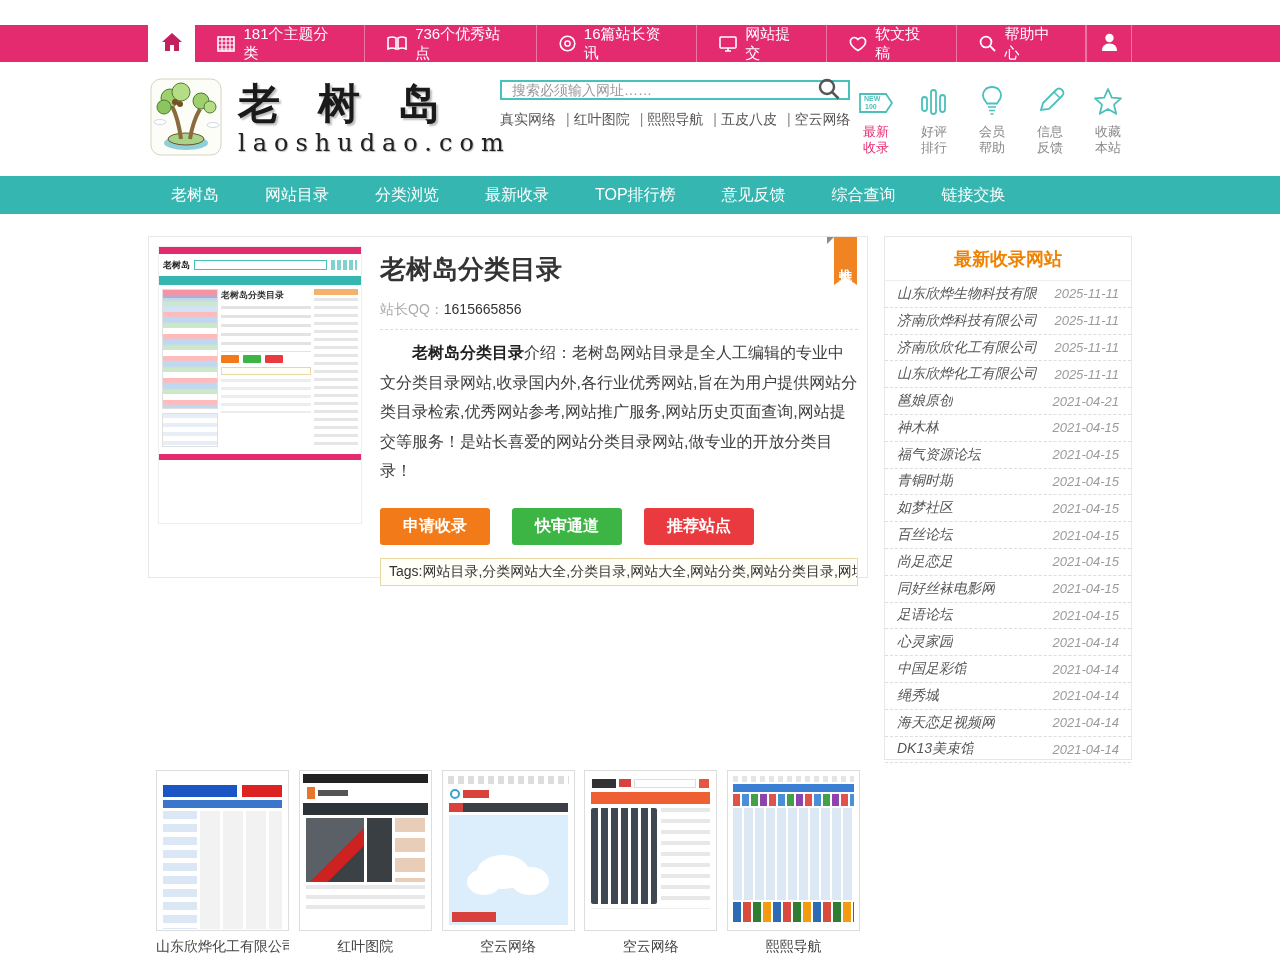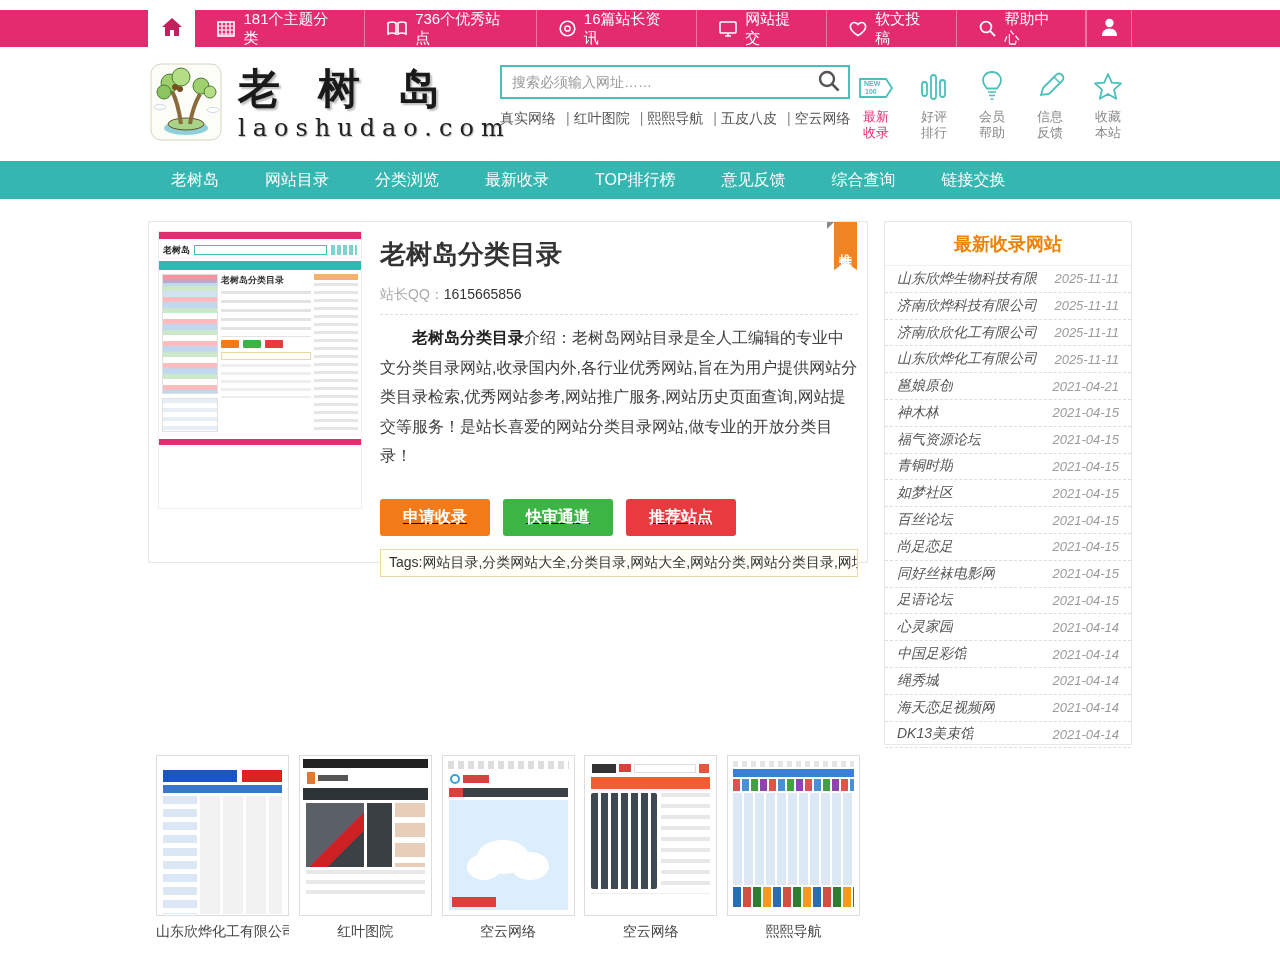--- a/index.html
+++ b/index.html
@@ -2,21 +2,21 @@
 <html><head>
 <meta charset="utf-8">
 <style>
   * { margin:0; padding:0; box-sizing:border-box; }
   html,body { width:1280px; height:960px; overflow:hidden; background:#fff;
     font-family:"Liberation Sans","DejaVu Sans",sans-serif; }
   a { text-decoration:none; color:inherit; cursor:pointer; }
   .container { width:984px; margin:0 auto; }
 
   
-  .topbar { margin-top:10px; background:#e42b70; height:37px; }
+  .topbar { margin-top:25px; background:#e42b70; height:37px; }
   .topbar-inner { display:flex; align-items:stretch; height:37px; }
   .home-tab { width:48px; background:#fff; display:flex; align-items:center; justify-content:center; }
   .tb-item { display:flex; align-items:center; gap:8px; padding:0 22px; color:#fff; font-size:15px;
     border-right:1px solid rgba(255,255,255,0.35); }
   .tb-item:first-of-type { border-left:1px solid rgba(255,255,255,0.35); }
   .tb-spacer { flex:1; }
   .tb-user { width:46px; display:flex; align-items:center; justify-content:center;
     border-left:1px solid rgba(255,255,255,0.35); border-right:1px solid rgba(255,255,255,0.35); }
   .tb-icon svg { display:block; }
 
@@ -24,21 +24,21 @@
   .header { background:#fff; padding:14px 0 10px 0; }
   .header-inner { display:flex; align-items:flex-start; }
   .logo { display:flex; align-items:center; width:352px; }
   .logo-img { margin-right:14px; }
   .logo-text { display:flex; flex-direction:column; }
   .logo-title { font-family:"DejaVu Serif","Liberation Serif",serif; font-weight:bold; font-size:42px;
     color:#1a1a1a; letter-spacing:38px; white-space:nowrap; text-shadow:2px 2px 2px #bbb; line-height:1.1; }
   .logo-domain { font-family:"DejaVu Serif","Liberation Serif",serif; font-size:24px; color:#222;
     letter-spacing:7px; margin-top:2px; text-shadow:1px 1px 1px #bbb; }
   .search-area { width:350px; margin-left:0; margin-top:4px; }
-  .search-box { display:flex; border:2px solid #46c2bc; height:34px; align-items:center; background:#fff; }
+  .search-box { display:flex; border:2px solid #46c2bc; height:20px; align-items:center; background:#fff; }
   .search-box input { flex:1; border:0; outline:none; font-size:14px; padding:0 10px; color:#333;
     font-family:"Liberation Sans",sans-serif; }
   .search-box input::placeholder { color:#999; }
   .search-btn { background:none; border:0; padding:0 8px 0 0; cursor:pointer; }
   .quick-links { margin-top:11px; font-size:14px; color:#555; white-space:nowrap; }
   .quick-links a { color:#555; }
   .quick-links a + a::before { content:"|"; color:#888; margin:0 4px 0 10px; }
   .shortcuts { flex:1; display:flex; justify-content:flex-end; gap:10px; margin-top:6px; }
   .shortcut { display:flex; flex-direction:column; align-items:center; width:48px; }
   .sc-icon { height:34px; display:flex; align-items:flex-end; justify-content:center; }
@@ -61,21 +61,21 @@
   .site-thumb { float:left; width:204px; height:278px; border:1px solid #eee; background:#fff; overflow:hidden;
     display:block; }
   .site-info { margin-left:222px; }
   .site-info h1 { font-size:26px; color:#333; margin-top:6px; font-weight:bold; }
   .qq-line { margin:14px 0 10px 0; font-size:14px; }
   .qq-label { color:#aaa; }
   .qq-value { color:#333; }
   .dashed { border-bottom:1px dashed #ddd; margin-bottom:8px; }
   .desc { font-size:16px; color:#404040; line-height:1.85; text-indent:2em; margin-top:6px; }
   .desc b { color:#222; }
-  .btn-row { margin-top:28px; display:flex; gap:13px;text-decoration:underline; }
+  .btn-row { margin-top:22px; display:flex; gap:22px; }
   .btn { width:110px; height:37px; border:0; border-radius:3px; color:#fff; font-size:16px; font-weight:bold;
     cursor:pointer; font-family:"Liberation Sans",sans-serif; }
   .btn-orange { background:#f37a18; }
   .btn-green  { background:#3cb544; }
   .btn-red    { background:#e93a40; }
   .tags-box { margin-top:13px; border:1px solid #e9d8a6; background:#fffef7; font-size:14px; color:#333;
     padding:4px 8px; white-space:nowrap; overflow:hidden; }
 
   
   .sidebar { width:248px; border:1px solid #e7e7e7; background:#fff; height:524px; }

